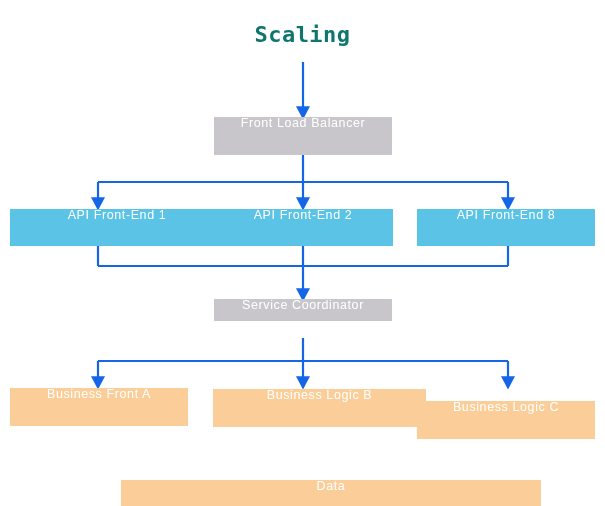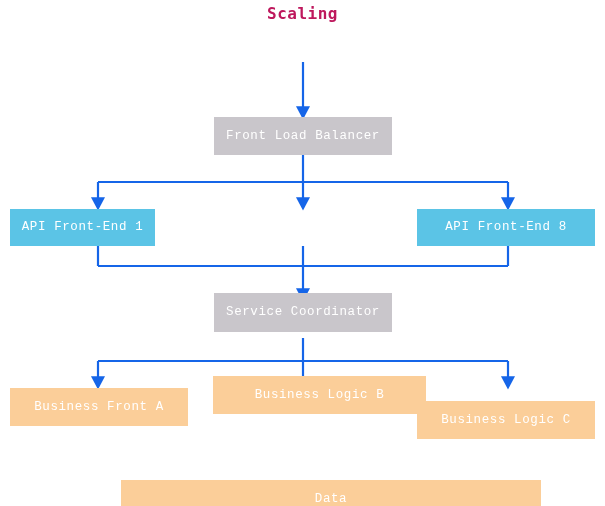--- a/index.html
+++ b/index.html
@@ -11,37 +11,36 @@
     position: relative;
     width: 605px;
     height: 506px;
     background: #ffffff;
     overflow: hidden;
     font-family: "DejaVu Sans Mono", "Liberation Mono", monospace;
   }
   #title {
     position: absolute;
     left: 0;
-    top: 4px;
+    top: 22px;
     width: 605px;
     text-align: center;
     font-family: "DejaVu Sans Mono", "Liberation Mono", monospace;
-    font-size: 16px;
+    font-size: 22px;
     font-weight: bold;
-    color: #be185d;
+    color: #0f766e;
     letter-spacing: 0.5px;
   }
   .node {
     position: absolute;
     box-sizing: border-box;
     display: flex;
-    align-items: center;
     justify-content: center;
     color: #ffffff;
-    font-family: Liberation Mono, monospace;
+    font-family: Liberation Sans, sans-serif;
     font-size: 12.5px;
     letter-spacing: 0.6px;
     line-height: 1;
     white-space: nowrap;
   }
   .node.gray  { background: #c9c6cb; }
   .node.cyan  { background: #5bc4e6; }
   .node.peach { background: #fbce99; }
 
   svg#wires {
@@ -88,38 +87,41 @@
       <path d="M98,361 L98,382" marker-end="url(#arrowhead)"></path>
       <path d="M303,361 L303,382" marker-end="url(#arrowhead)"></path>
       <path d="M508,361 L508,382" marker-end="url(#arrowhead)"></path>
     </g>
   </svg>
 
   <div class="node gray" style="left:214px; top:117px; width:178px; height:38px;">
     <span>Front Load Balancer</span>
   </div>
 
-  <div class="node cyan" style="left:10px; top:209px; width:145px; height:37px;">
+  <div class="node cyan" style="left:10px; top:209px; width:214px; height:37px;">
     <span>API Front-End 1</span>
   </div>
 
+  <div class="node cyan" style="left:213px; top:209px; width:180px; height:37px;">
+    <span>API Front-End 2</span>
+  </div>
 
   <div class="node cyan" style="left:417px; top:209px; width:178px; height:37px;">
     <span>API Front-End 8</span>
   </div>
 
-  <div class="node gray" style="left:214px; top:293px; width:178px; height:39px;">
+  <div class="node gray" style="left:214px; top:299px; width:178px; height:22px;">
     <span>Service Coordinator</span>
   </div>
 
   <div class="node peach" style="left:10px; top:388px; width:178px; height:38px;">
     <span>Business Front A</span>
   </div>
 
-  <div class="node peach" style="left:213px; top:376px; width:213px; height:38px;">
+  <div class="node peach" style="left:213px; top:389px; width:213px; height:38px;">
     <span>Business Logic B</span>
   </div>
 
   <div class="node peach" style="left:417px; top:388px; width:178px; height:38px;margin-top:13px;">
     <span>Business Logic C</span>
   </div>
 
   <div class="node peach" style="left:93px; top:480px; width:420px; height:38px;margin-left:28px;">
     <span>Data</span>
   </div>

